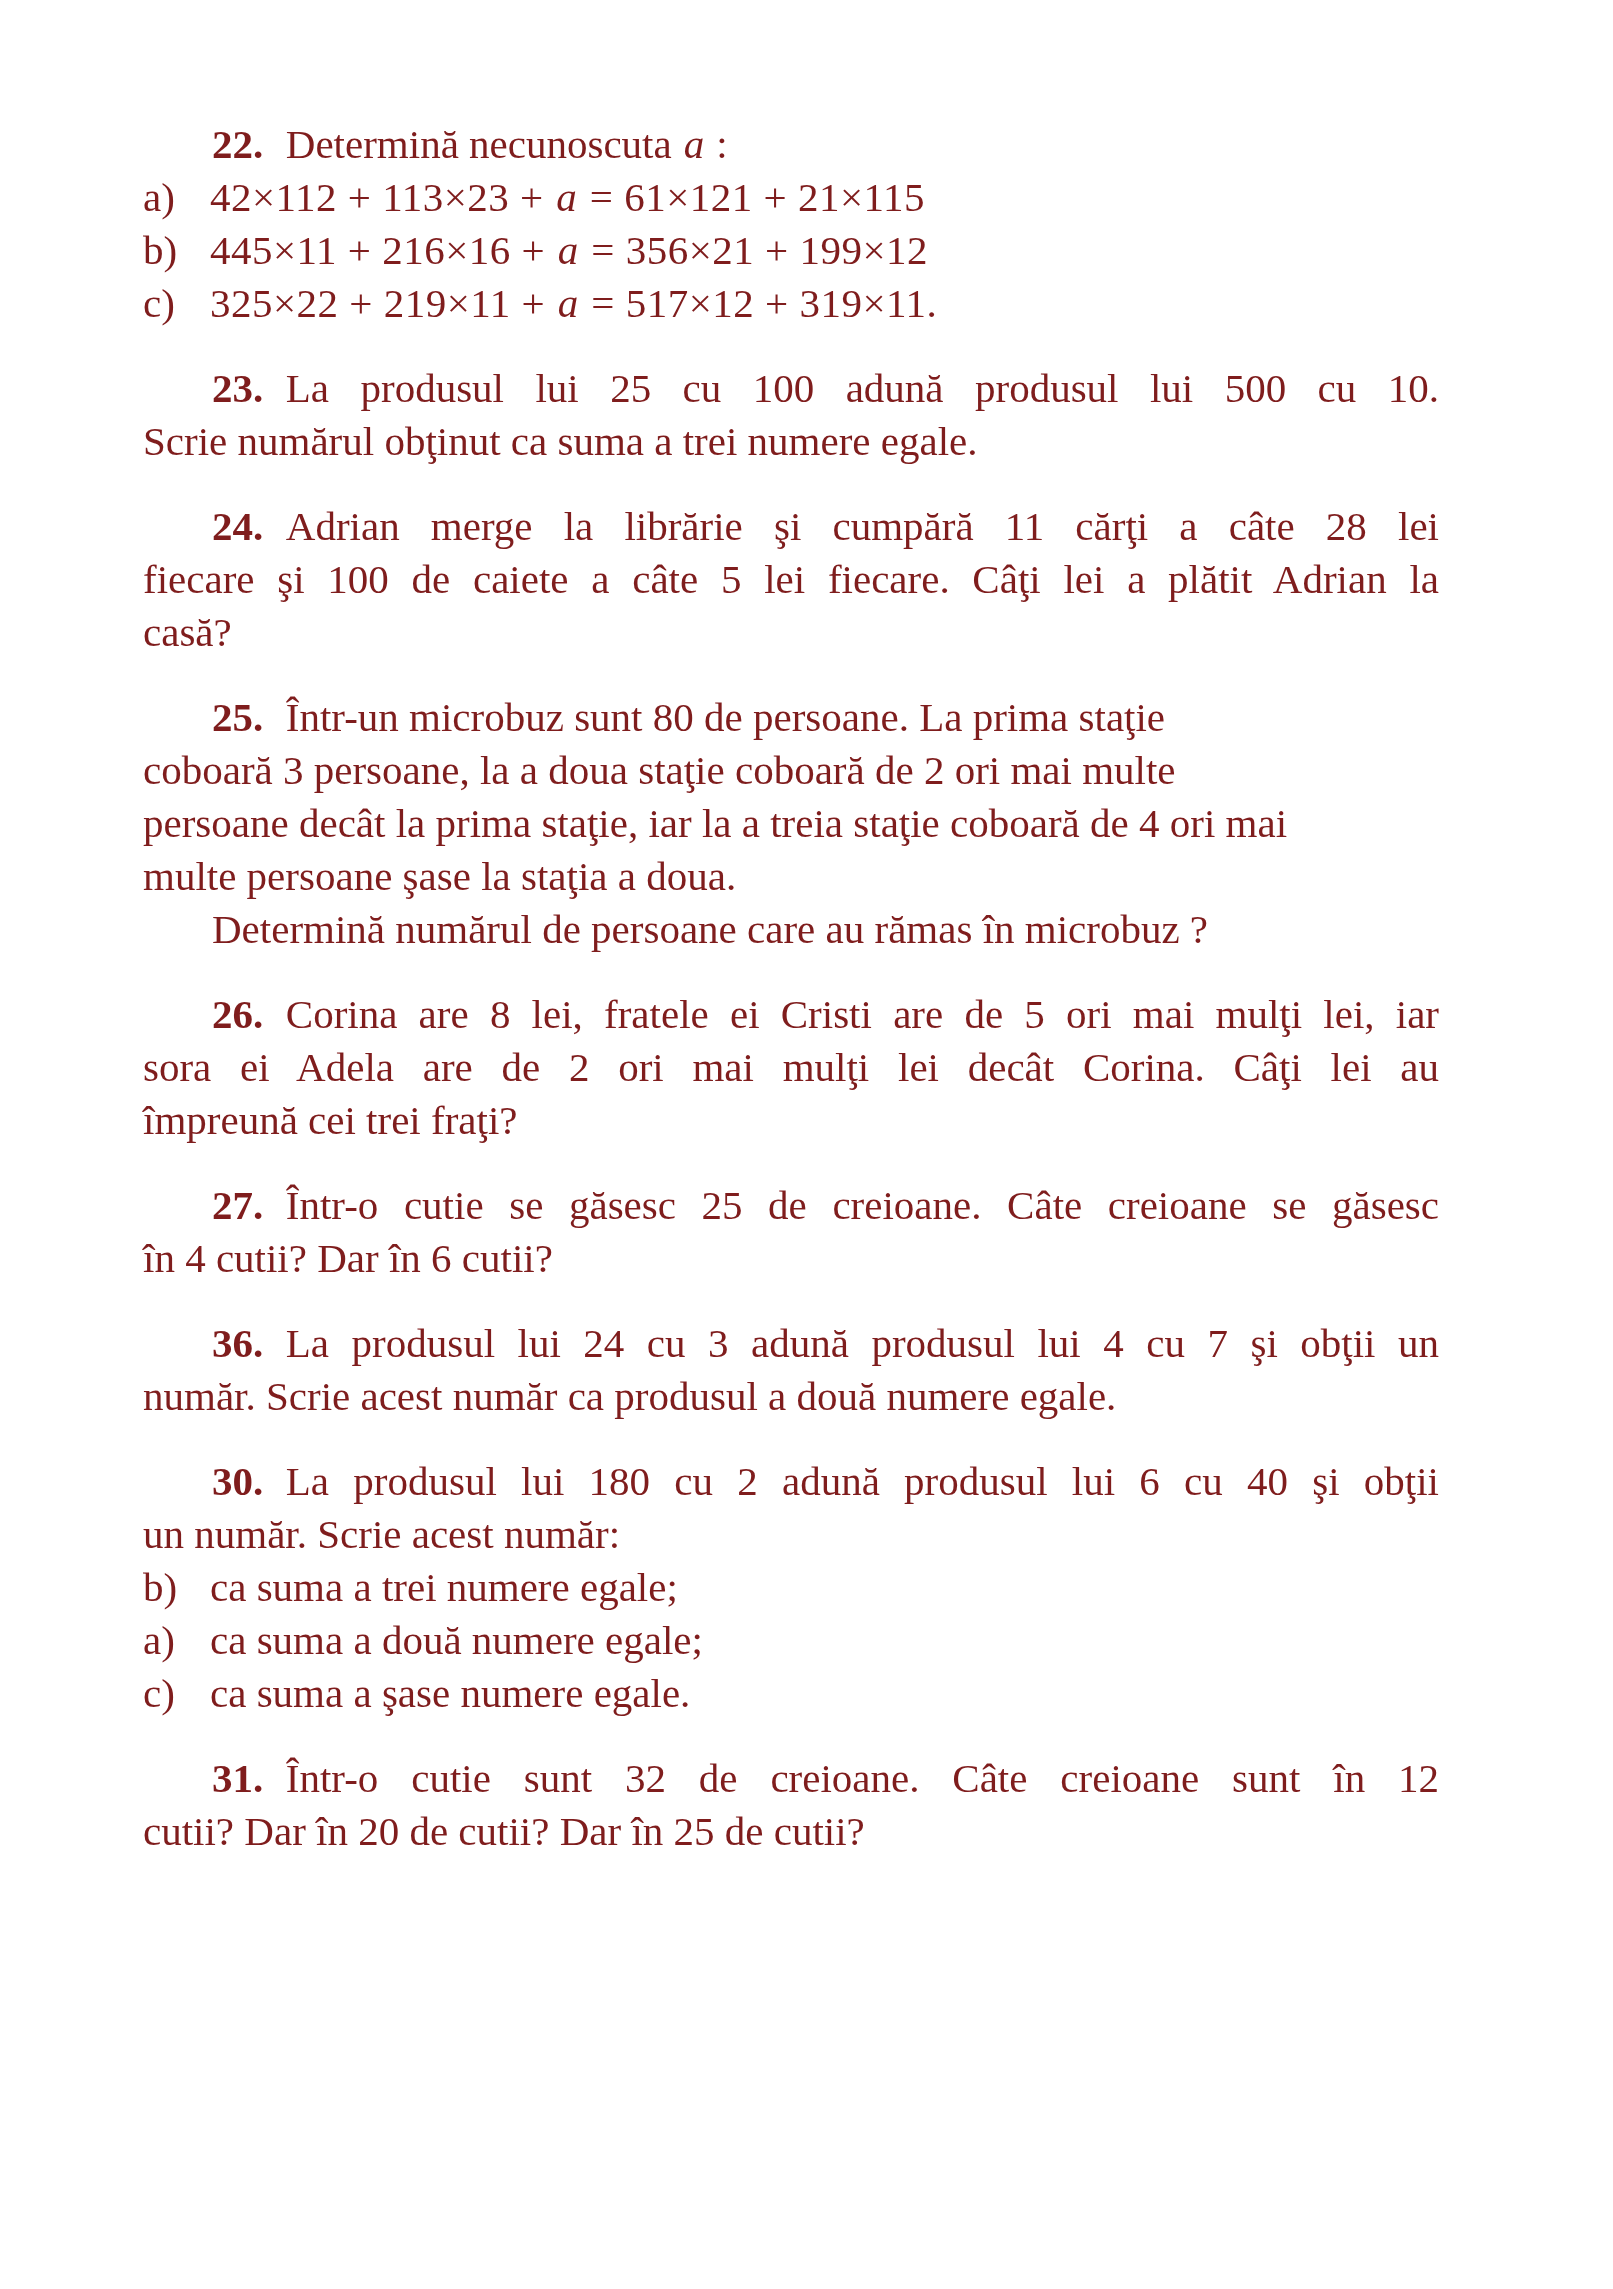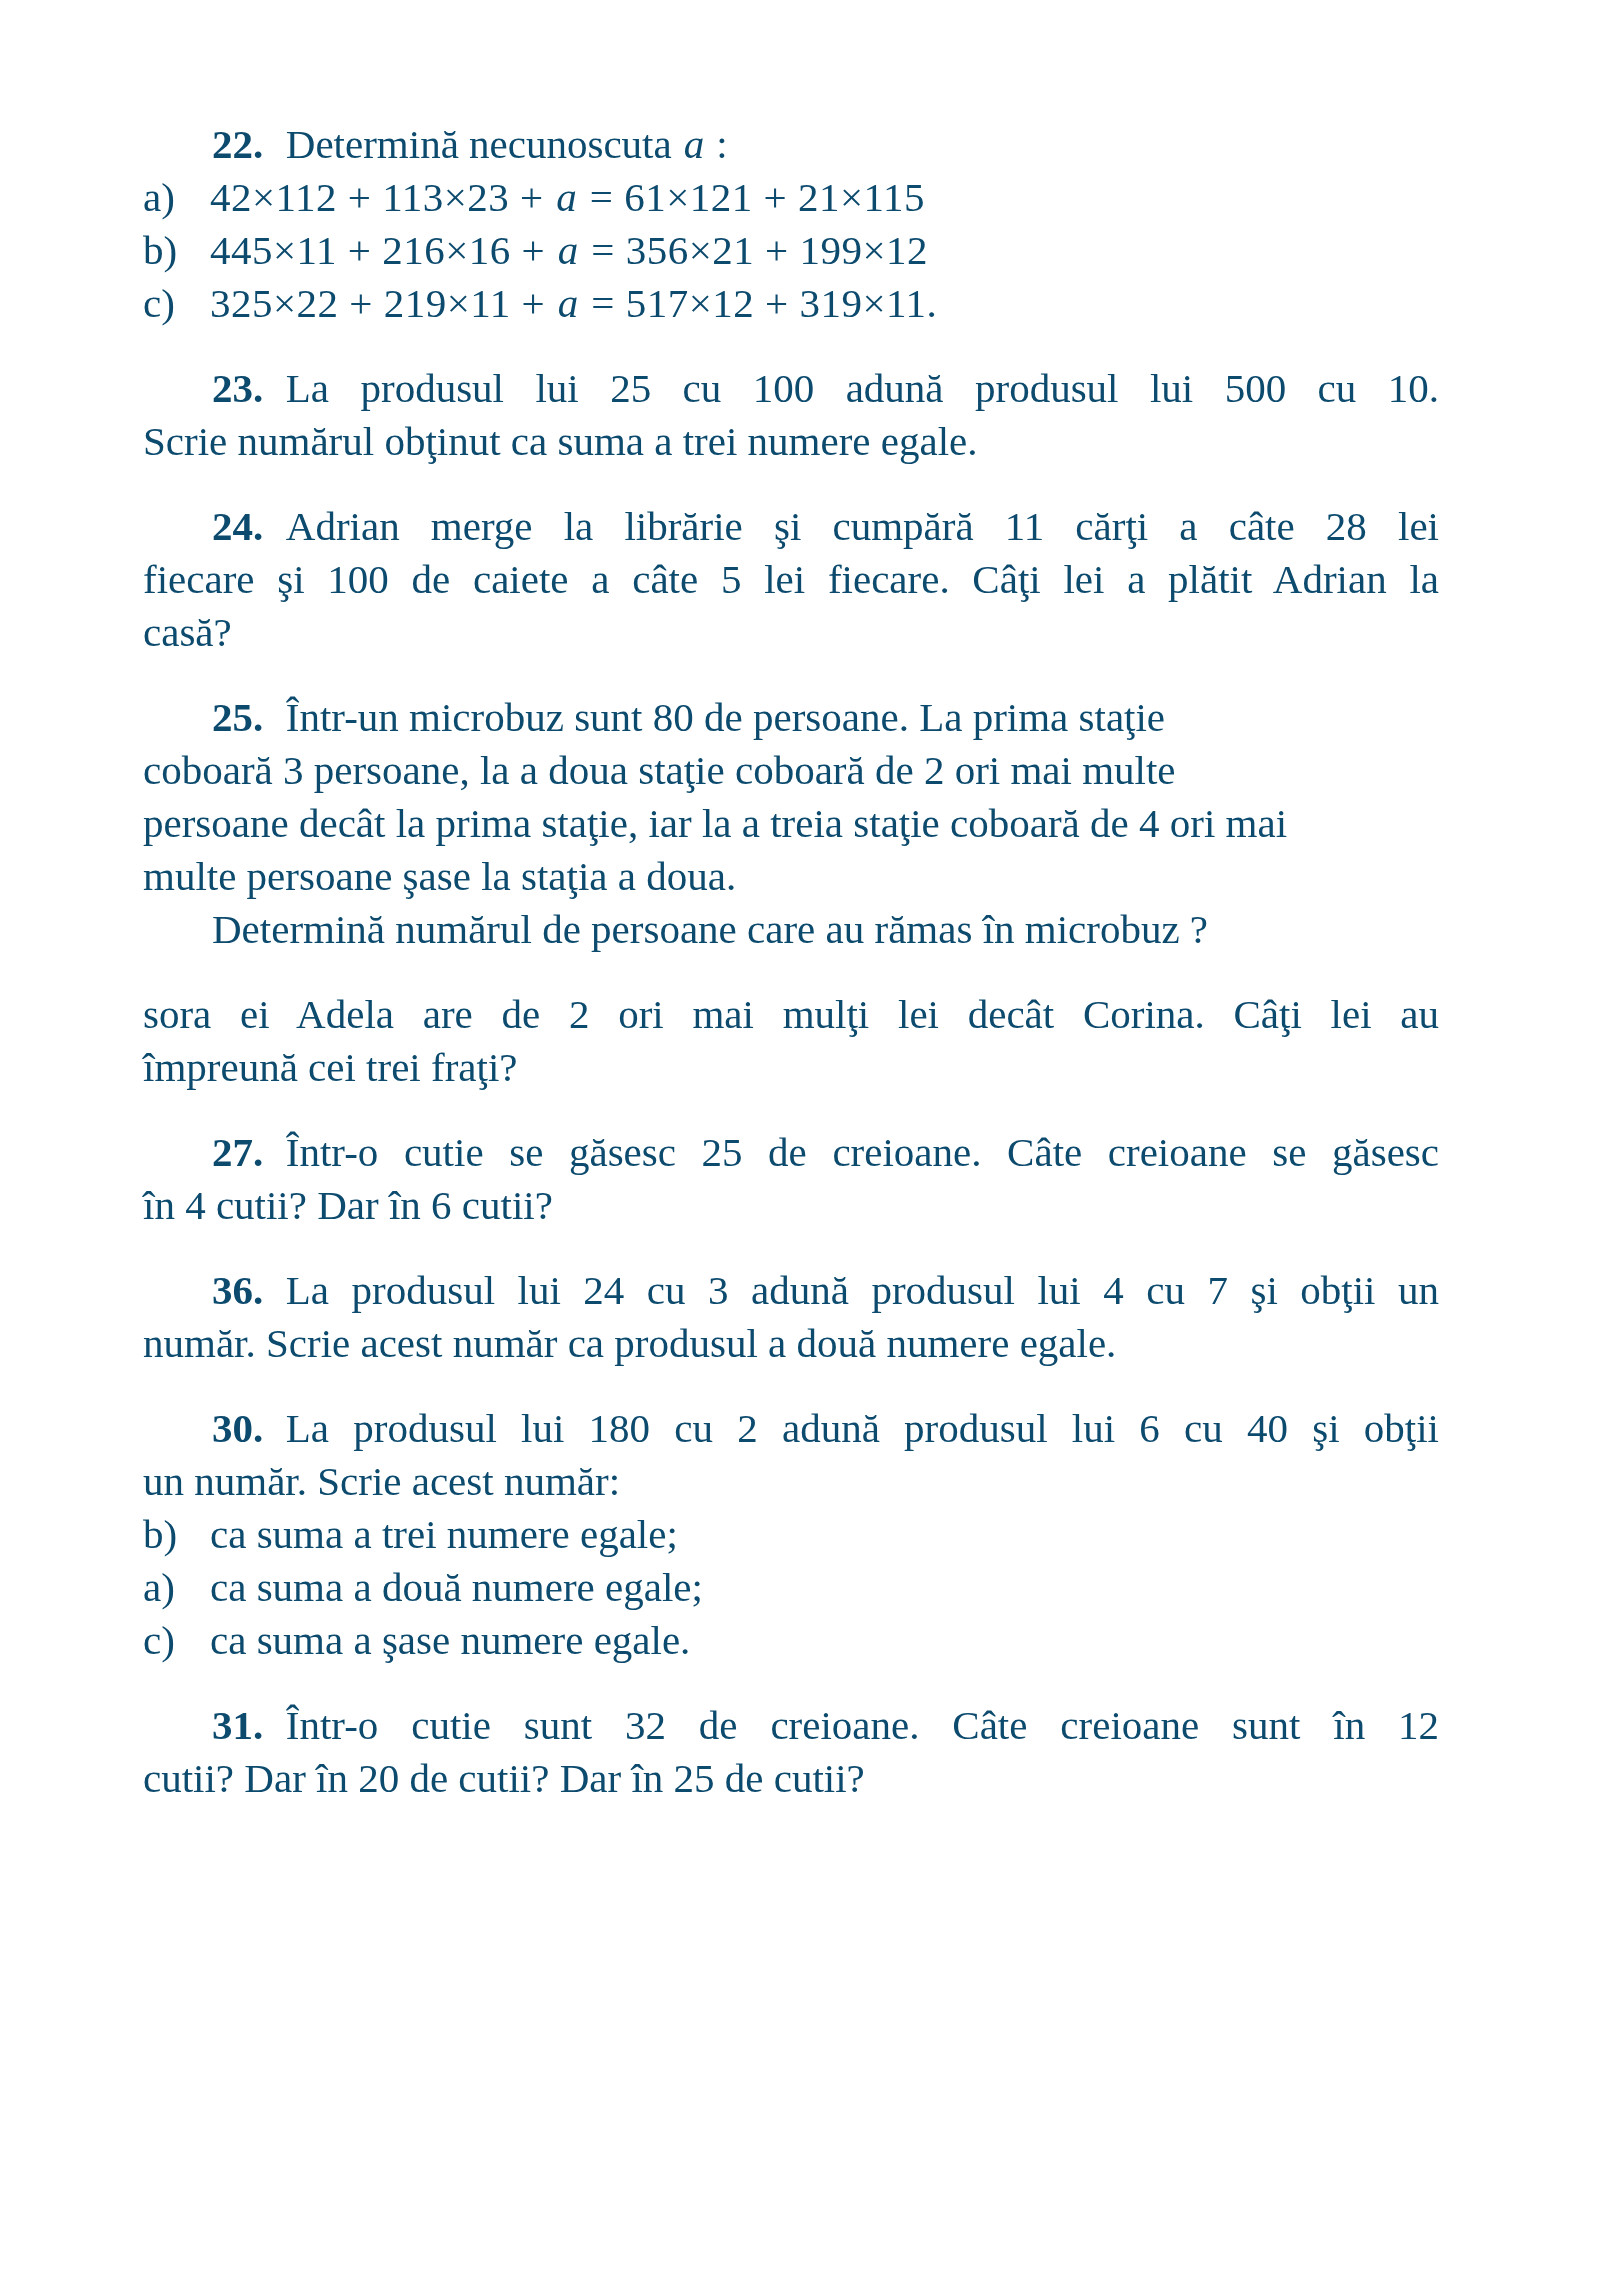--- a/index.html
+++ b/index.html
@@ -6,21 +6,21 @@
     margin: 0;
     padding: 0;
     background: #ffffff;
   }
   .page {
     position: relative;
     width: 1613px;
     height: 2290px;
     box-sizing: border-box;
     background: #ffffff;
-    color: #0c4a6e;
+    color: #7f1d1d;
     padding: 118px 174px 0 143px;
     font-family: "Liberation Serif", "DejaVu Serif", serif;
     font-size: 41px;
     overflow: hidden;
   }
   .problem { margin: 0 0 32px 0; }
   .line { line-height: 53px; text-align: left; }
   
   .jl { text-align: justify; text-align-last: justify; }
   
@@ -69,20 +69,23 @@
     <div class="line indent">
       <b class="num">25.</b><span>Într-un microbuz sunt 80 de persoane. La prima staţie</span>
     </div>
     <div class="line">coboară 3 persoane, la a doua staţie coboară de 2 ori mai multe</div>
     <div class="line">persoane decât la prima staţie, iar la a treia staţie coboară de 4 ori mai</div>
     <div class="line">multe persoane şase la staţia a doua.</div>
     <div class="line indent">Determină numărul de persoane care au rămas în microbuz ?</div>
   </section>
 
   <section class="problem">
+    <div class="line indent jl">
+      <b class="num">26.</b><span>Corina are 8 lei, fratele ei Cristi are de 5 ori mai mulţi lei, iar</span>
+    </div>
     <div class="line jl">sora ei Adela are de 2 ori mai mulţi lei decât Corina. Câţi lei au</div>
     <div class="line">împreună cei trei fraţi?</div>
   </section>
 
   <section class="problem">
     <div class="line indent jl">
       <b class="num">27.</b><span>Într-o cutie se găsesc 25 de creioane. Câte creioane se găsesc</span>
     </div>
     <div class="line">în 4 cutii? Dar în 6 cutii?</div>
   </section>

